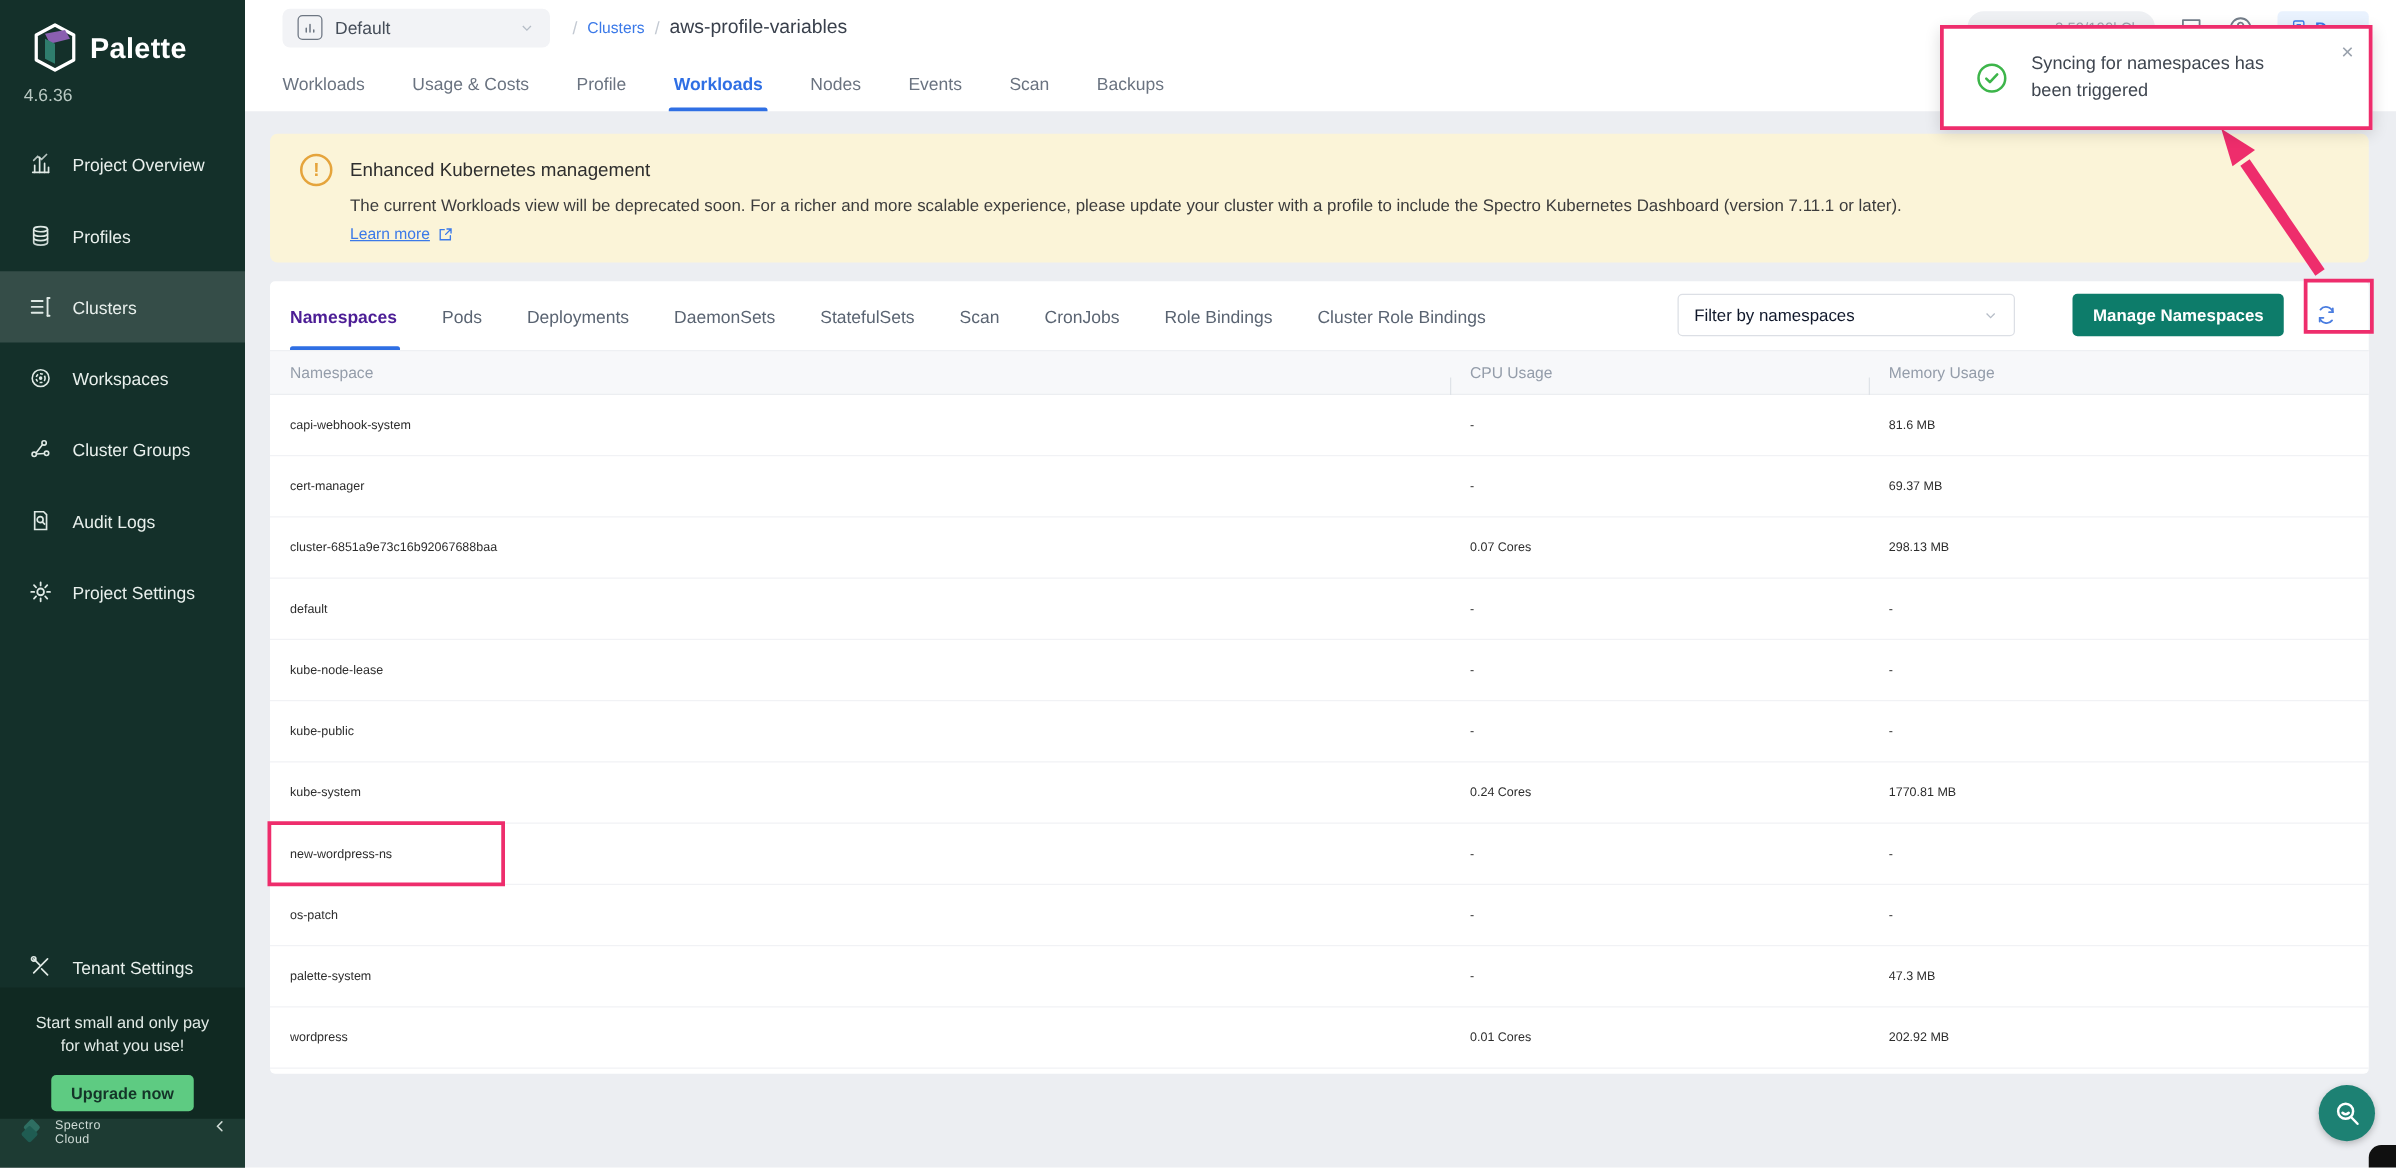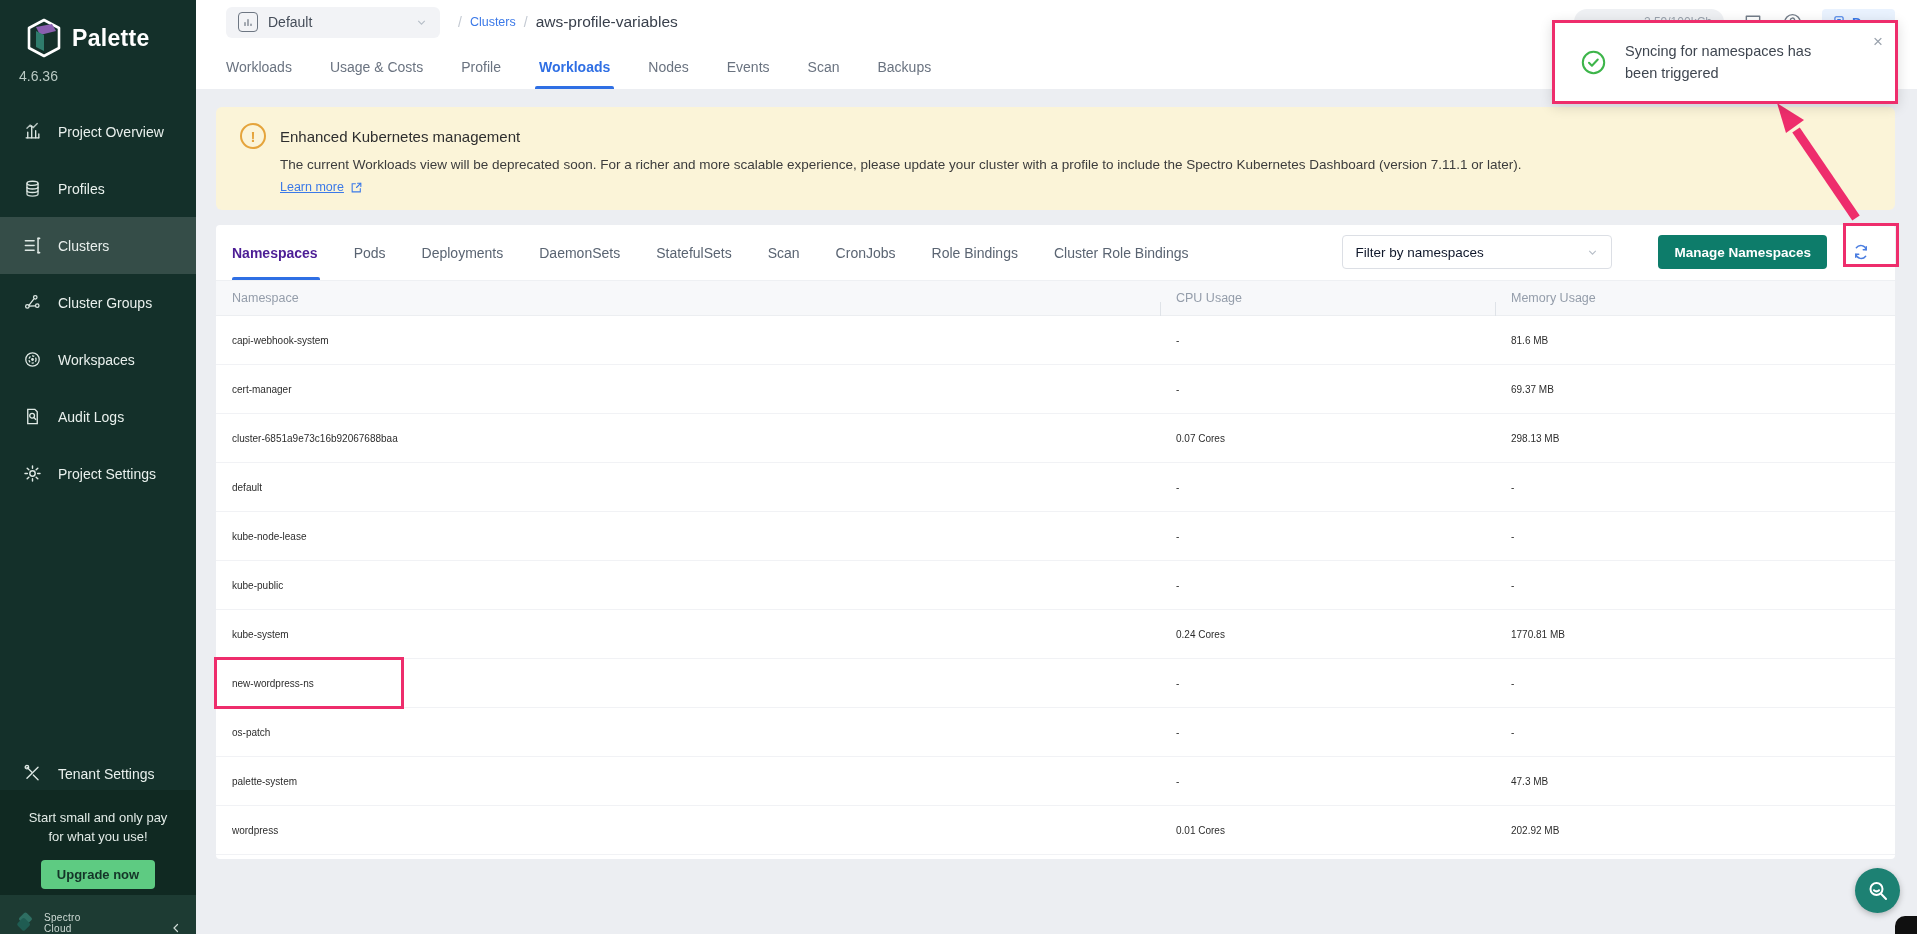--- a/index.html
+++ b/index.html
@@ -18,21 +18,21 @@
   .version { font-size:14px; color:#b9c9c3; padding:10px 0 0 19px; }
   .nav { position:absolute; left:0; top:103px; width:100%; }
   .nav-item { display:flex; align-items:center; gap:16px; height:57px; padding-left:22px; cursor:pointer; color:#e9f0ed; }
   .nav-item .ic { width:20px; height:20px; display:flex; align-items:center; justify-content:center; color:#dfe9e5; }
   .nav-item .lbl { font-size:14px; font-weight:500; }
   .nav-item.active { background:rgba(255,255,255,.14); }
   .tenant-item { position:absolute; left:0; top:745px; width:100%; }
   .promo { position:absolute; left:0; top:790px; width:100%; background:#102922; padding-top:18px; height:105px; }
   .promo-line { text-align:center; font-size:13px; color:#e2ebe7; line-height:19px; }
   .upgrade-btn { display:block; margin:14px auto 0; width:114px; height:29px; background:#5ecb82; color:#143428; border:none; border-radius:4px; font-size:13px; font-weight:600; font-family:inherit; cursor:pointer; }
-  .side-footer { position:absolute; left:0; bottom:0; width:196px; height:39px; background:#1d3b33; display:flex; align-items:flex-end; padding:0 14px; gap:8px; }
+  .side-footer { position:absolute; left:0; bottom:0; width:196px; height:39px; background:#1d3b33; display:flex; align-items:flex-start; padding:0 14px; gap:8px; }
   .sf-name { font-size:10px; line-height:11px; color:#cfdbd6; letter-spacing:.3px; }
   .collapse { margin-left:auto; color:#cfdbd6; font-size:14px; cursor:pointer; }
 
   
   .main { position:absolute; left:196px; top:0; right:0; bottom:0; }
   .topbar { position:absolute; left:0; top:0; right:0; height:89px; background:#fff; }
   .topbar-row1 { position:absolute; left:0; top:0; right:0; height:44px; display:flex; align-items:center; }
   .scope-pill { margin-left:30px; width:214px; height:31px; background:#f2f3f6; border-radius:6px; display:flex; align-items:center; padding:0 12px; cursor:pointer; }
   .scope-ic { width:20px; height:20px; border:1.4px solid #6d7682; border-radius:4px; display:flex; align-items:center; justify-content:center; color:#6d7682; }
   .scope-lbl { font-size:14px; color:#454d59; margin-left:10px; }
@@ -141,37 +141,37 @@
             <path d="M3 6h11M3 12h11M3 18h11"></path>
             <path d="M19 3v18"></path>
             <path d="M19 3h2M19 21h2"></path>
           </svg>
         </span>
         <span class="lbl">Clusters</span>
       </div>
       <div class="nav-item">
         <span class="ic">
           <svg width="19" height="19" viewBox="0 0 24 24" fill="none" stroke="currentColor" stroke-width="1.6">
+            <circle cx="12" cy="12" r="8.5"></circle>
+            <circle cx="12" cy="12" r="4.5" stroke-dasharray="3 2"></circle>
+            <circle cx="12" cy="12" r="1" fill="currentColor"></circle>
+          </svg>
+        </span>
+        <span class="lbl">Workspaces</span>
+      </div>
+      <div class="nav-item">
+        <span class="ic">
+          <svg width="19" height="19" viewBox="0 0 24 24" fill="none" stroke="currentColor" stroke-width="1.6">
             <circle cx="5.5" cy="17" r="2.2"></circle>
             <circle cx="15.5" cy="5.5" r="2.2"></circle>
             <circle cx="18" cy="16" r="2.2"></circle>
             <path d="M7.5 15.5l6.3-8.2M7.7 16.7l8.1-.5"></path>
           </svg>
         </span>
         <span class="lbl">Cluster Groups</span>
-      </div>
-      <div class="nav-item">
-        <span class="ic">
-          <svg width="19" height="19" viewBox="0 0 24 24" fill="none" stroke="currentColor" stroke-width="1.6">
-            <circle cx="12" cy="12" r="8.5"></circle>
-            <circle cx="12" cy="12" r="4.5" stroke-dasharray="3 2"></circle>
-            <circle cx="12" cy="12" r="1" fill="currentColor"></circle>
-          </svg>
-        </span>
-        <span class="lbl">Workspaces</span>
       </div>
       <div class="nav-item">
         <span class="ic">
           <svg width="19" height="19" viewBox="0 0 24 24" fill="none" stroke="currentColor" stroke-width="1.7">
             <path d="M6 3h9l3 3v15H6z"></path>
             <circle cx="11.5" cy="11" r="3"></circle>
             <path d="M13.7 13.2l2.8 2.8"></path>
           </svg>
         </span>
         <span class="lbl">Audit Logs</span>

